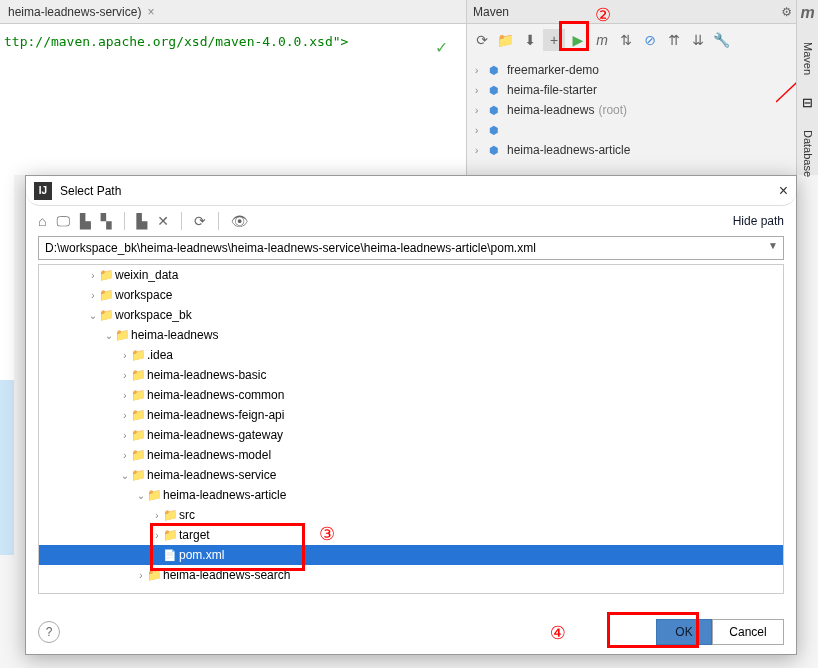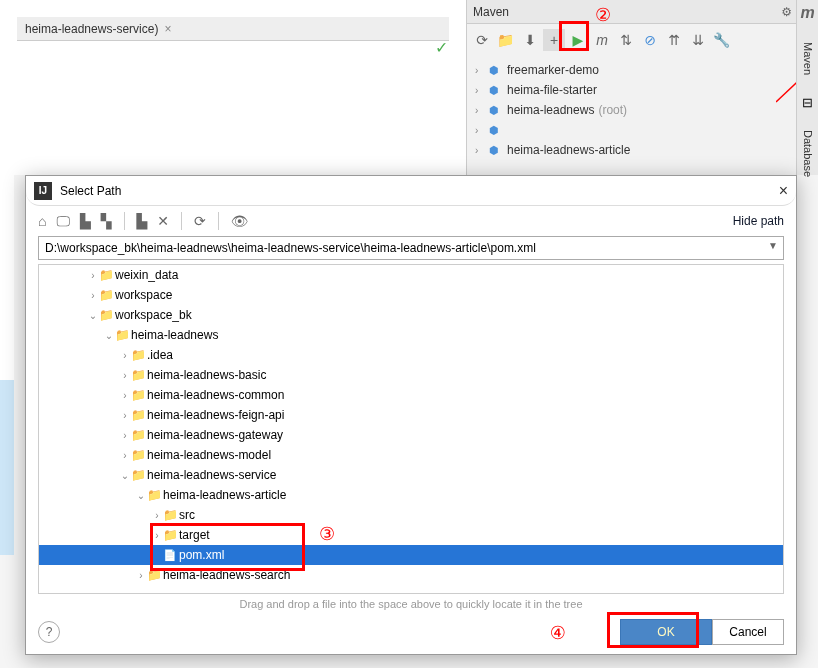--- a/index.html
+++ b/index.html
@@ -1,19 +1,19 @@
 <!DOCTYPE html>
 <html><head>
   <meta charset="utf-8">
   <style>
     * { margin: 0; padding: 0; box-sizing: border-box; font-family: "Segoe UI", Arial, sans-serif; font-size: 12px; }
     body { width: 818px; height: 668px; background: #f5f5f5; position: relative; overflow: hidden; }
     
     .top-area { display: flex; height: 175px; }
-    .code-area { flex: 1; background: #fff; padding: 17px; position: relative; }
+    .code-area { flex: 1; background: #fff; padding: 0; position: relative; }
     .code-tab { height: 24px; background: #eee; border-bottom: 1px solid #ccc; display: flex; align-items: center; padding-left: 6px; color: #333; }
     .code-tab .tab-name { margin-left: 2px; }
     .code-tab .tab-close { margin-left: 6px; color: #888; }
     .code-content { padding: 10px 4px; color: #008000; white-space: pre; font-family: Consolas, monospace; font-size: 13px; }
     .gutter-check { position: absolute; left: 435px; top: 38px; color: #4CAF50; font-size: 16px; }
     
     .maven-panel { width: 352px; background: #f2f2f2; border-left: 1px solid #ccc; position: relative; }
     .maven-header { height: 24px; background: #e8e8e8; border-bottom: 1px solid #ccc; display: flex; align-items: center; padding: 0 6px; justify-content: space-between; }
     .maven-header .title { color: #333; }
     .maven-header .header-icons { display: flex; gap: 8px; color: #666; }
@@ -56,41 +56,42 @@
     .tree-row.selected .file-icon { color: #fff; }
     .tree-row .folder-special { color: #4a90d9; }
     
     .red-box-2 { position: absolute; left: 111px; top: 258px; width: 155px; height: 48px; border: 3px solid red; z-index: 10; }
     .circled-3 { position: absolute; left: 280px; top: 258px; color: red; font-size: 18px; z-index: 10; }
     
     .drag-hint { text-align: center; color: #999; font-size: 11px; padding: 4px; }
     
     .dialog-footer { position: absolute; bottom: 0; left: 0; right: 0; height: 44px; display: flex; align-items: center; padding: 0 12px; }
     .help-icon { width: 22px; height: 22px; border: 1px solid #aaa; border-radius: 50%; display: flex; align-items: center; justify-content: center; color: #666; }
-    .btn-ok { margin-left: auto; width: 92px; height: 26px; background: #4a86c7; color: #fef9c3; border: 1px solid #3a76b7; cursor: pointer; }
+    .btn-ok { margin-left: auto; width: 56px; height: 26px; background: #4a86c7; color: #0f172a; border: 1px solid #3a76b7; cursor: pointer; }
     .btn-cancel { width: 72px; height: 26px; background: #fff; border: 1px solid #aaa; cursor: pointer; }
     .red-box-3 { position: absolute; right: 97px; bottom: 6px; width: 92px; height: 36px; border: 3px solid red; }
     .circled-4 { position: absolute; right: 230px; bottom: 10px; color: red; font-size: 18px; }
     
     .edge-blue { position: absolute; left: 0; top: 380px; width: 14px; height: 175px; background: #cde6f7; }
     .edge-white { position: absolute; left: 0; top: 175px; width: 14px; height: 205px; background: #fff; }
   </style>
 </head>
 <body>
 
 <div class="edge-white"></div>
 <div class="edge-blue"></div>
 
 <div class="top-area">
   <div class="code-area">
     <div class="code-tab">
       <span class="tab-name">heima-leadnews-service)</span>
       <span class="tab-close">×</span>
     </div>
     <div class="gutter-check">✓</div>
+    <div class="code-content">ttp://maven.apache.org/xsd/maven-4.0.0.xsd"&gt;</div>
   </div>
 
   <div class="maven-panel">
     <div class="maven-header">
       <span class="title">Maven</span>
       <div class="header-icons">
         <span>⚙</span>
         <span>—</span>
       </div>
     </div>
@@ -252,21 +253,20 @@
         <span class="arrow"></span>
         <span class="file-icon">📄</span>
         <span>pom.xml</span>
       </div>
       <div class="tree-row" style="padding-left: 96px;">
         <span class="arrow">›</span>
         <span class="folder-icon">📁</span>
         <span>heima-leadnews-search</span>
       </div>
     </div>
-  <div class="drag-hint">Drag and drop a file into the space above to quickly locate it in the tree</div>
   <div class="dialog-footer">
     <div class="help-icon">?</div>
     <span class="circled-4">④</span>
     <div class="red-box-3"></div>
     <button class="btn-ok">OK</button>
     <button class="btn-cancel">Cancel</button>
   </div>
 </div>
 
 </body></html>

